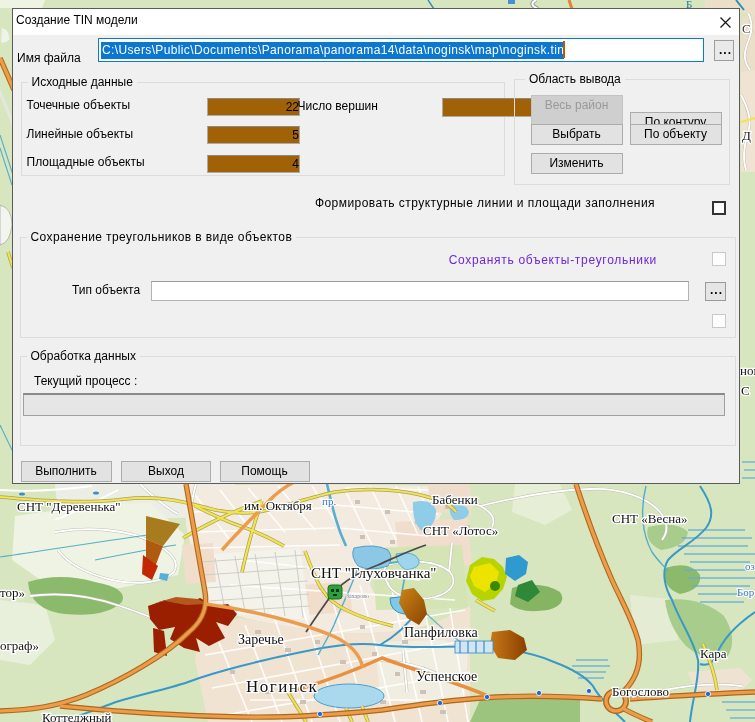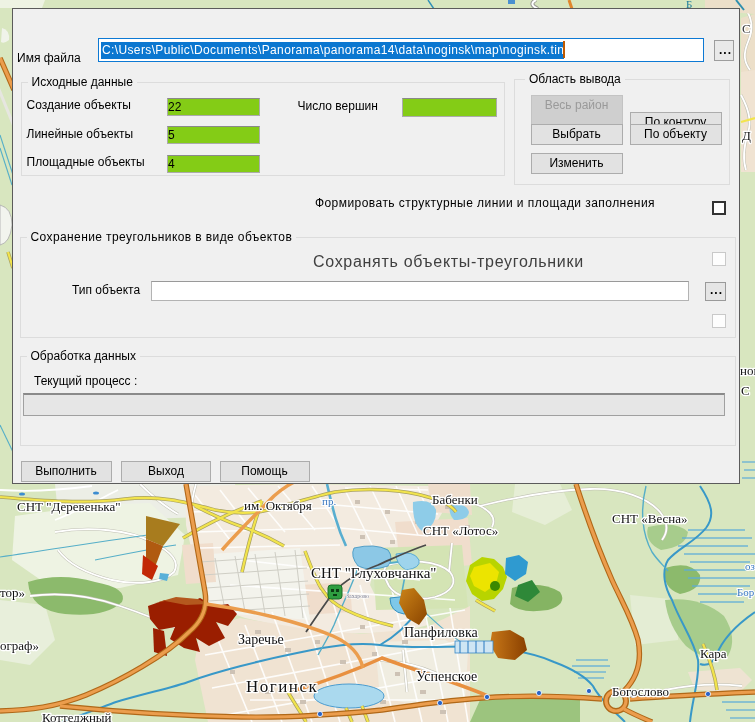--- a/index.html
+++ b/index.html
@@ -3,27 +3,27 @@
 <meta charset="utf-8">
 <style>
 html,body{margin:0;padding:0;width:755px;height:722px;overflow:hidden;}
 body{font-family:"Liberation Sans",sans-serif;position:relative;background:#d8e6bf;}
 #map{position:absolute;left:0;top:0;z-index:0;}
 #dlg{position:absolute;left:12px;top:8px;width:726px;height:474px;border:1px solid #5b5b5b;background:#f0f0f0;z-index:2;font-size:12px;color:#000;}
 #dlg .abs{position:absolute;}
 #ttl{position:absolute;left:0;top:0;width:100%;height:26px;background:#fff;}
 #ttl span{position:absolute;left:3px;top:4px;font-size:12px;}
 #closex{position:absolute;left:707px;top:7.5px;width:11px;height:11px;}
-.fld{position:absolute;background:#84cc16;border:1px solid #ababab;border-top-color:#898989;text-align:left;font-size:12px;box-sizing:border-box;line-height:16px;}
+.fld{position:absolute;background:#a16207;border:1px solid #ababab;border-top-color:#898989;text-align:right;font-size:12px;box-sizing:border-box;line-height:16px;margin-left:40px;}
 .grp{position:absolute;border:1px solid #dcdcdc;box-sizing:border-box;}
 .grp>span{position:absolute;left:6px;top:-8px;background:#f0f0f0;padding:0 4px;font-size:12px;white-space:nowrap;}
 .btn{position:absolute;background:#e2e2e2;border:1px solid #acacac;box-sizing:border-box;text-align:center;font-size:12px;color:#000;}
 .btn.dis{background:#cfcfcf;border-color:#c3c3c3;color:#9a9a9a;}
 .lbl{position:absolute;font-size:12px;white-space:nowrap;}
-.glbl{position:absolute;font-size:16px;white-space:nowrap;color:#404040;text-align:left;letter-spacing:0.7px;}
+.glbl{position:absolute;font-size:12px;white-space:nowrap;color:#6d28d9;text-align:right;letter-spacing:0.7px;}
 .cb{position:absolute;width:10px;height:10px;background:#fff;border:2px solid #333;}
 .cbd{position:absolute;width:12px;height:12px;background:#fdfdfd;border:1px solid #c9c9c9;}
 .dots{position:absolute;font-weight:bold;letter-spacing:1px;font-size:12px;}
 </style>
 </head>
 <body>
 <svg id="map" width="755" height="722" viewBox="0 0 755 722">
 <defs>
 <linearGradient id="p3g" x1="0" y1="0" x2="1" y2="1">
         <stop offset="0" stop-color="#cc8418"></stop>
@@ -333,33 +333,39 @@
 <text x="42" y="722" font-size="13px">Коттеджный</text>
 </g>
 <g font-family="Liberation Serif, serif" fill="#3a78c0" stroke="#ffffff" stroke-width="2" paint-order="stroke" stroke-linejoin="round">
 <text x="322" y="505" font-size="11px">пр.</text>
 <text x="745" y="570" font-size="11px">оз</text>
 <text x="737" y="596" font-size="11px">Бор</text>
 <text x="346" y="598" font-size="6px" fill="#778" stroke-width="1">Захарово</text>
 </g>
 </svg>
 <div id="dlg">
+  <div id="ttl">
+      <span>Создание TIN модели</span>
+    <svg id="closex" viewBox="0 0 11 11">
+        <path d="M0.5 0.5 L10.5 10.5 M10.5 0.5 L0.5 10.5" stroke="#1a1a1a" stroke-width="1.3" fill="none"></path>
+      </svg>
+  </div>
   <div class="lbl" style="left:4px;top:42px;">Имя файла</div>
   <div class="abs" style="left:85px;top:29px;width:604px;height:22px;border:1.5px solid #0d79d4;background:#fff;">
     <span style="position:absolute;left:2px;top:2.5px;background:#0b77d0;color:#ffffff;font-size:12px;white-space:pre;padding:1px 0 2px 1px;letter-spacing:0.37px;">C:\Users\Public\Documents\Panorama\panorama14\data\noginsk\map\noginsk.tin</span>
     <span style="position:absolute;left:464px;top:2px;width:2px;height:17px;background:#c05a00;"></span>
   </div>
   <div class="btn" style="left:701px;top:31px;width:20px;height:21px;border-width:1.5px;border-color:#9d9d9d;background:#e9e9e9;">
       <span class="dots" style="left:4px;top:2px;">...</span>
     </div>
 
   <div class="grp" style="left:7.5px;top:73px;width:484px;height:94px;">
       <span>Исходные данные</span>
     </div>
-  <div class="lbl" style="left:13.5px;top:89px;">Создание объекты</div>
+  <div class="lbl" style="left:13.5px;top:89px;">Точечные объекты</div>
   <div class="lbl" style="left:13.5px;top:117.5px;">Линейные объекты</div>
   <div class="lbl" style="left:13.5px;top:146px;">Площадные объекты</div>
   <div class="fld" style="left:154px;top:88.5px;width:93px;height:18px;">22</div>
   <div class="fld" style="left:154px;top:117px;width:93px;height:18px;">5</div>
   <div class="fld" style="left:154px;top:145.5px;width:93px;height:18px;">4</div>
   <div class="lbl" style="left:284.5px;top:90px;">Число вершин</div>
   <div class="fld" style="left:389px;top:89px;width:95px;height:19px;"></div>
 
   <div class="grp" style="left:501px;top:70px;width:216px;height:106px;">
       <span style="left:10px;">Область вывода</span>

